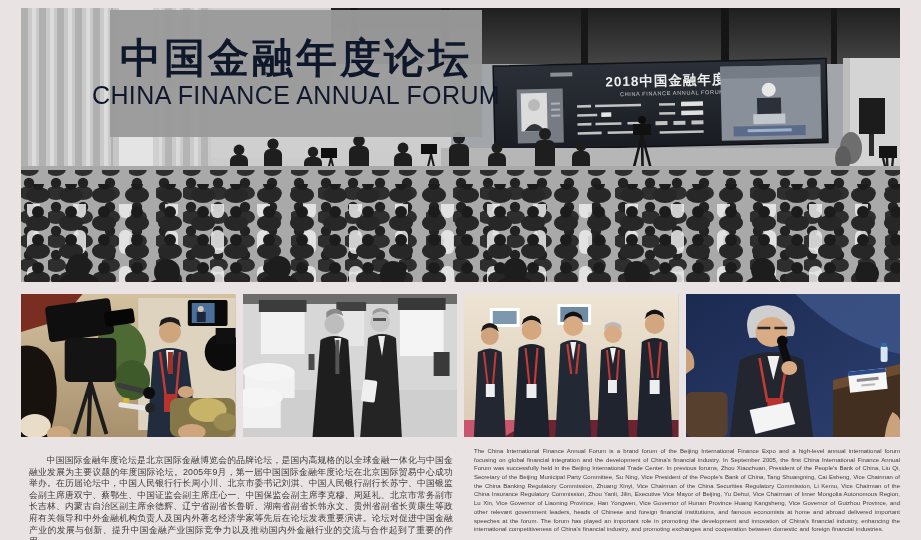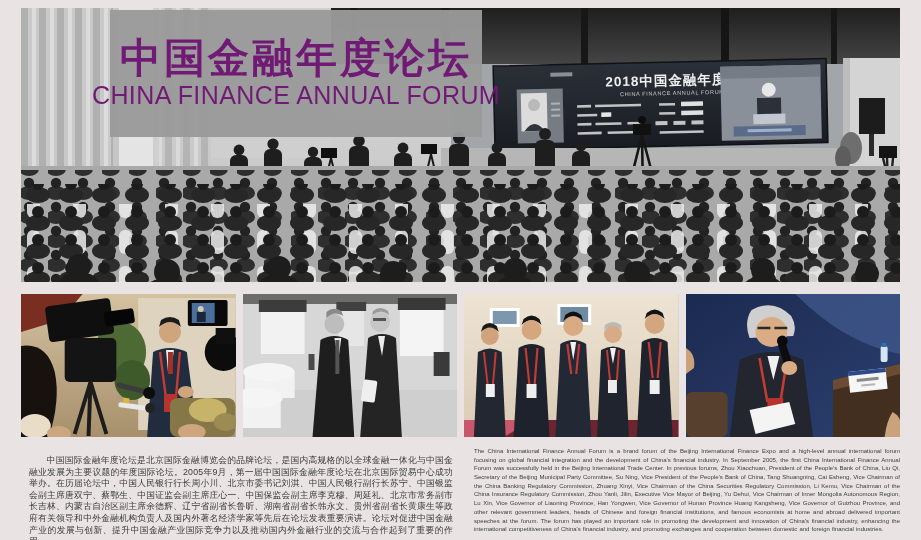--- a/index.html
+++ b/index.html
@@ -8,21 +8,21 @@
     background:#eae3e4;
     font-family:"Liberation Sans","DejaVu Sans",sans-serif;
   }
   
   .hero{position:absolute;left:21px;top:8px;width:879px;height:274px;}
   .hero svg{display:block;width:100%;height:100%;}
   
   .title-overlay{
     position:absolute;left:110px;top:10px;width:372px;height:127px;
     background:rgba(154,154,154,.96);
-    color:#701a75;display:flex;flex-direction:column;justify-content:center;align-items:center;
+    color:#0f172a;display:flex;flex-direction:column;justify-content:center;align-items:center;
     text-align:center;
   }
   .title-zh{font-size:41px;font-weight:bold;letter-spacing:3px;line-height:1.05;white-space:nowrap;}
   .title-en{font-size:25px;font-weight:400;letter-spacing:.4px;margin-top:0;white-space:nowrap;text-align:center;}
   
   .photo-row{position:absolute;left:21px;top:294px;width:879px;height:143px;display:flex;gap:7px;}
   .photo{flex:1;height:143px;overflow:hidden;background:#ccc;}
   .photo svg{display:block;width:100%;height:100%;}
   
   .text-row{position:absolute;left:21px;top:447px;width:879px;display:flex;gap:13px;}

